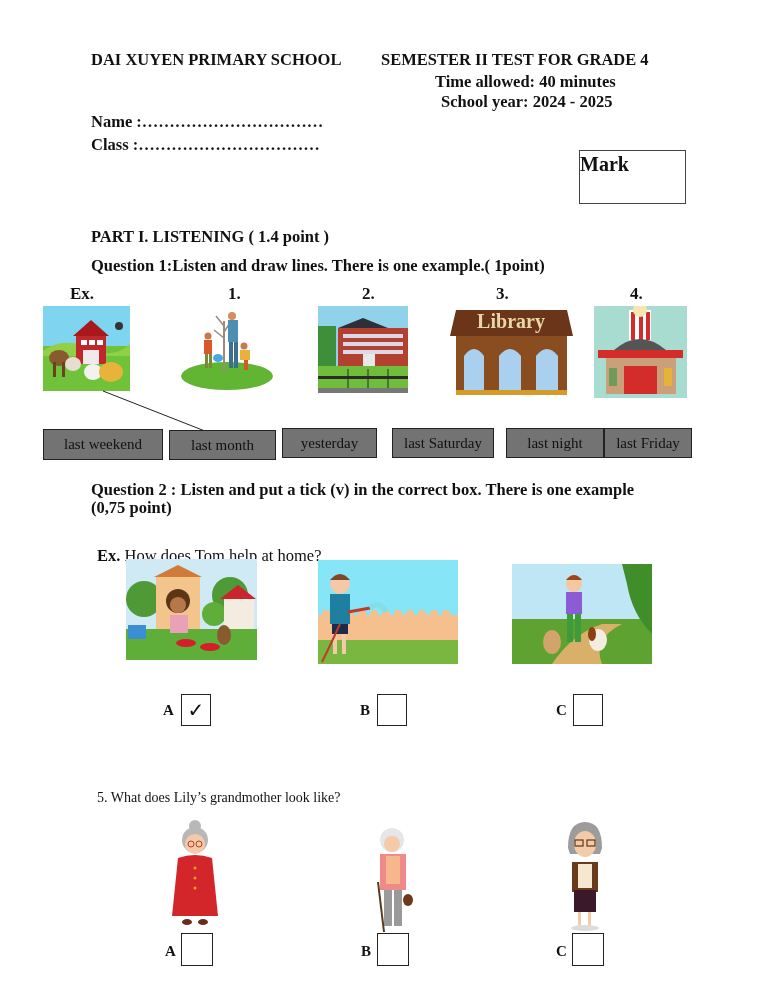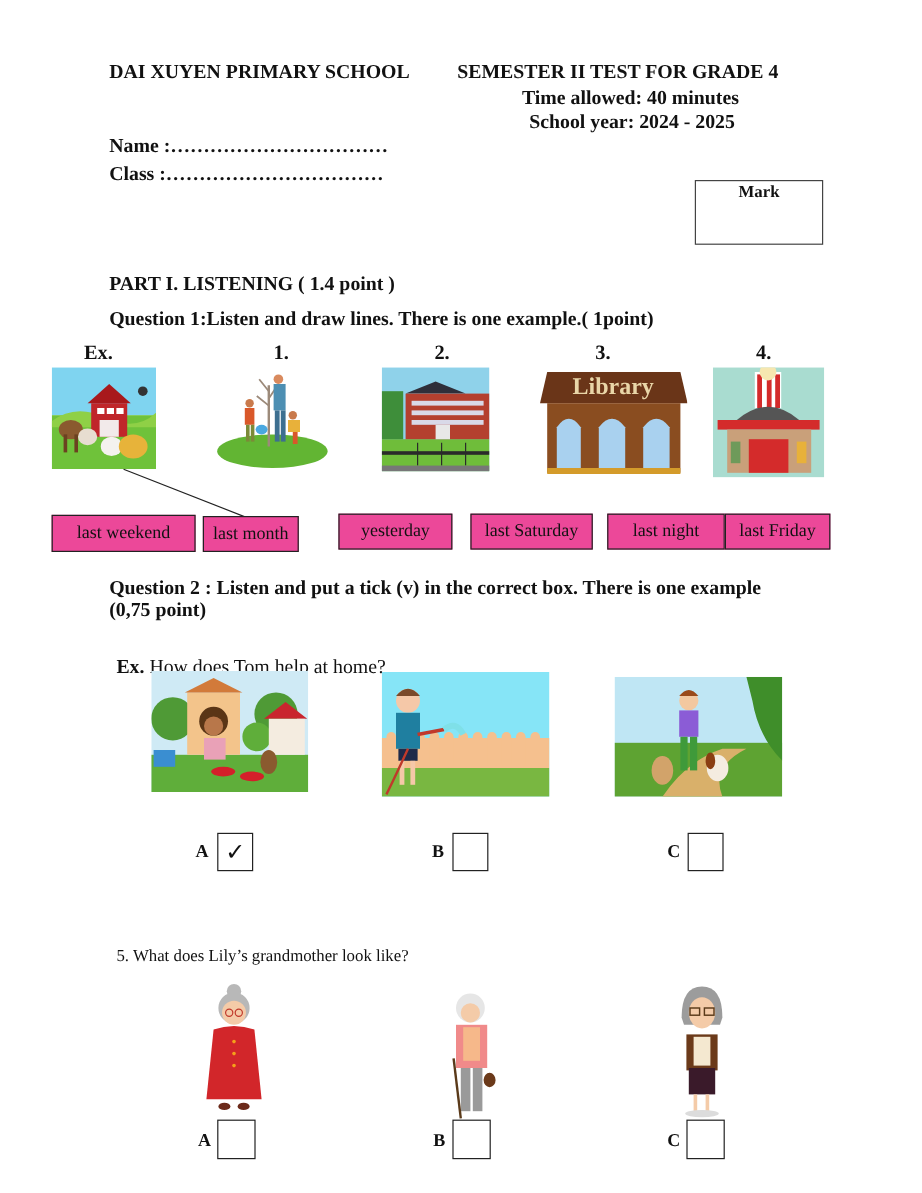--- a/index.html
+++ b/index.html
@@ -1,40 +1,40 @@
 <!DOCTYPE html>
 <html><head>
 <meta charset="utf-8">
 <style>
   html, body { margin: 0; padding: 0; background: #ffffff; }
   body { width: 768px; height: 994px; position: relative; overflow: hidden;
          font-family: "Liberation Serif", "DejaVu Serif", serif; color: #111; }
   .abs { position: absolute; }
   .b { font-weight: bold; }
   .hdr { font-size: 16.5px; font-weight: bold; white-space: nowrap; }
-  .box { position: absolute; border: 1.3px solid #222; background: #ec4899; box-sizing: border-box;
+  .box { position: absolute; border: 1.3px solid #222; background: #737373; box-sizing: border-box;
          display: flex; align-items: center; justify-content: center; font-size: 15px; white-space: nowrap; }
   .tick { position: absolute; border: 1.3px solid #222; box-sizing: border-box; background: #fff;
           display: flex; align-items: center; justify-content: center; font-size: 20px; }
   .optlbl { position: absolute; font-weight: bold; font-size: 15px; }
   .pic { position: absolute; overflow: hidden; }
   .num { position: absolute; font-weight: bold; font-size: 17px; }
 </style>
 </head>
 <body>
 
 <div class="abs hdr" style="left:91px; top:50px;">DAI XUYEN PRIMARY SCHOOL</div>
 <div class="abs hdr" style="left:381px; top:50px;">SEMESTER II TEST FOR GRADE 4</div>
 <div class="abs hdr" style="left:435px; top:72px;">Time allowed: 40 minutes</div>
 <div class="abs hdr" style="left:441px; top:92px;">School year: 2024 - 2025</div>
 <div class="abs hdr" style="left:91px; top:112px;font-family:Liberation Serif, serif;">Name :……………………………</div>
 <div class="abs hdr" style="left:91px; top:135px;">Class :……………………………</div>
 
 <div class="abs" style="left:579px; top:150px; width:107px; height:54px; border:1.3px solid #444; box-sizing:border-box;">
-  <div style="text-align:center; font-weight:bold; font-size:14px; margin-top:2px;">Mark</div>
+  <div style="font-weight:bold; font-size:20px; margin-top:2px;">Mark</div>
 </div>
 
 <div class="abs hdr" style="left:91px; top:227px;">PART I. LISTENING ( 1.4 point )</div>
 <div class="abs hdr" style="left:91px; top:256px;">Question 1:Listen and draw lines. There is one example.( 1point)</div>
 
 <div class="num" style="left:70px; top:284px;">Ex.</div>
 <div class="num" style="left:228px; top:284px;">1.</div>
 <div class="num" style="left:362px; top:284px;">2.</div>
 <div class="num" style="left:496px; top:284px;">3.</div>
 <div class="num" style="left:630px; top:284px;">4.</div>
@@ -128,21 +128,21 @@
     <rect x="15" y="62" width="8" height="18" fill="#6e9a5a"></rect>
       <rect x="70" y="62" width="8" height="18" fill="#e8b13a"></rect>
   </svg>
 </div>
 
 <svg class="abs" style="left:0; top:0;" width="768" height="994">
   <line x1="103" y1="391" x2="210" y2="433" stroke="#222" stroke-width="1"></line>
 </svg>
 
 <div class="box" style="left:43px; top:429px; width:120px; height:31px;">last weekend</div>
-<div class="box" style="left:169px; top:430px; width:80px; height:30px;">last month</div>
+<div class="box" style="left:169px; top:430px; width:107px; height:30px;">last month</div>
 <div class="box" style="left:282px; top:428px; width:95px; height:30px;">yesterday</div>
 <div class="box" style="left:392px; top:428px; width:102px; height:30px;">last Saturday</div>
 <div class="box" style="left:506px; top:428px; width:98px; height:30px;text-align:center;">last night</div>
 <div class="box" style="left:604px; top:428px; width:88px; height:30px;">last Friday</div>
 
 <div class="abs hdr" style="left:91px; top:480px;">Question 2 : Listen and put a tick (v) in the correct box. There is one example</div>
 <div class="abs hdr" style="left:91px; top:498px;">(0,75 point)</div>
 
 <div class="abs" style="left:97px; top:546px; font-size:16.5px; white-space:nowrap;">
   <span class="b">Ex.</span>

